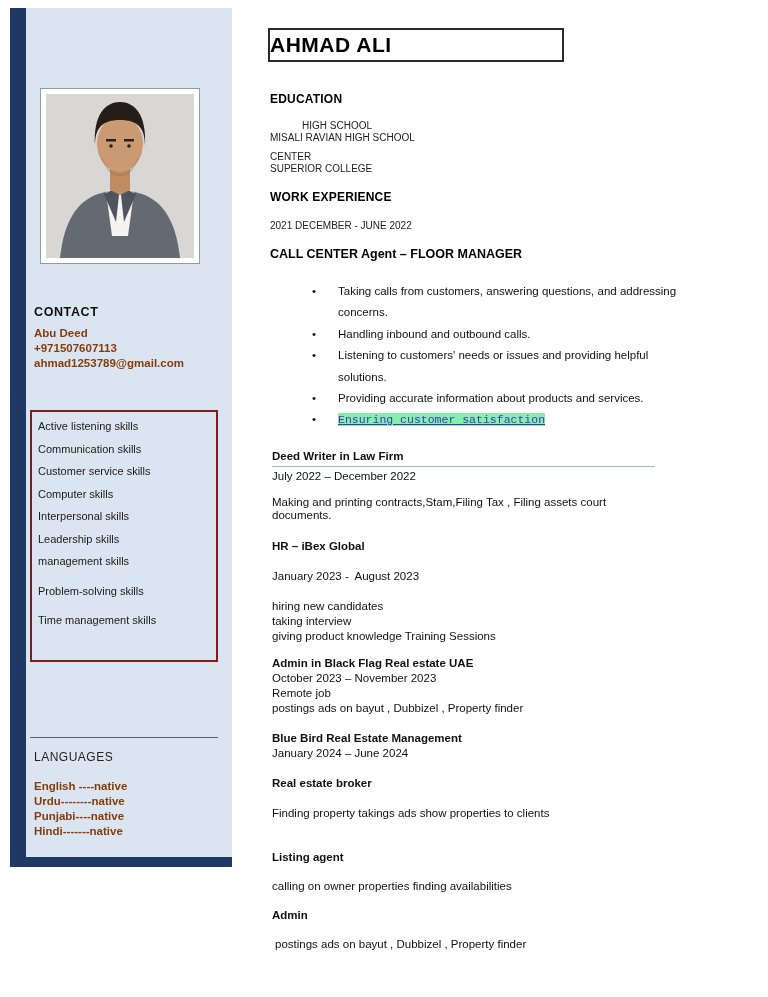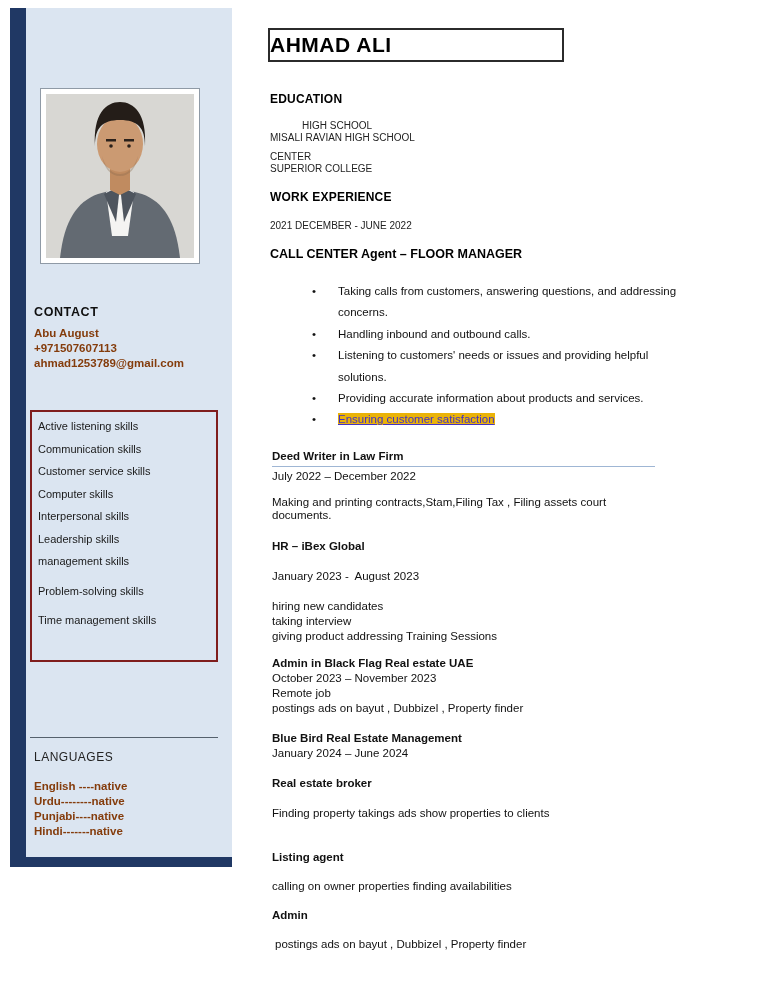--- a/index.html
+++ b/index.html
@@ -34,21 +34,21 @@
   .sec-heading { font-size:12px; font-weight:bold; color:#000; letter-spacing:0.2px; }
   .small { font-size:10px; color:#222; }
   .body-txt { font-size:11.5px; color:#111; }
   .bold-txt { font-size:11.5px; font-weight:bold; color:#111; }
   .job1-title { font-size:12.5px; font-weight:bold; color:#000; }
 
   .bullets { position:absolute; left:312px; top:281px; width:378px; list-style:none; }
   .bullets li { display:flex; font-size:11.5px; line-height:21.4px; color:#111; }
   .bullet-glyph { flex:0 0 26px; width:26px; font-size:11.5px; }
   .bullet-text { width:345px; }
-  .sat-link { color:#4333c4; text-decoration:underline; background:#eab308; }
+  .sat-link { color:#4333c4; text-decoration:underline; background:#86efac;font-family:Liberation Mono, monospace; }
 
   .deed { position:absolute; left:272px; top:450px; width:383px; }
   .deed-title { font-size:11.5px; font-weight:bold; color:#111; border-bottom:1px solid #9fb6d4; padding-bottom:4px; }
   .deed-period { font-size:11.5px; margin-top:3px; color:#111; }
 
   .para { position:absolute; left:272px; top:496px; width:375px; font-size:11.5px; line-height:13px; color:#111; }
   .lines { line-height:15px; font-size:11.5px; color:#111; }
 </style>
 </head>
 <body>
@@ -72,21 +72,21 @@
         <rect x="60" y="45" width="10" height="2.5" fill="#2a211b"></rect>
         <rect x="78" y="45" width="10" height="2.5" fill="#2a211b"></rect>
         <circle cx="65" cy="52" r="1.8" fill="#2a211b"></circle>
         <circle cx="83" cy="52" r="1.8" fill="#2a211b"></circle>
         <path d="M49,52 C47,20 60,8 74,8 C88,8 101,20 99,52 C99,34 92,26 74,26 C56,26 49,34 49,52 Z" fill="#241d18"></path>
       </svg>
     </div>
 
     <h2 class="contact-heading">CONTACT</h2>
     <div class="contact-lines">
-      <div>Abu August</div>
+      <div>Abu Deed</div>
       <div>+971507607113</div>
       <div>ahmad1253789@gmail.com</div>
     </div>
 
     <div class="skills-box">
       <div class="skill">Active listening skills</div>
       <div class="skill">Communication skills</div>
       <div class="skill">Customer service skills</div>
       <div class="skill">Computer skills</div>
       <div class="skill">Interpersonal skills</div>
@@ -149,21 +149,21 @@
       <div class="deed-title">Deed Writer in Law Firm</div>
       <div class="deed-period">July 2022 – December 2022</div>
     </div>
     <div class="para">Making and printing contracts,Stam,Filing Tax , Filing assets court documents.</div>
 
     <div class="abs bold-txt" style="left:272px; top:540px;">HR – iBex Global</div>
     <div class="abs body-txt" style="left:272px; top:570px; white-space:pre;">January 2023 -  August 2023</div>
     <div class="abs lines" style="left:272px; top:599px;">
       <div>hiring new candidates</div>
       <div>taking interview</div>
-      <div>giving product addressing Training Sessions</div>
+      <div>giving product knowledge Training Sessions</div>
     </div>
 
     <div class="abs lines" style="left:272px; top:656px;">
       <div class="bold-txt">Admin in Black Flag Real estate UAE</div>
       <div>October 2023 – November 2023</div>
       <div>Remote job</div>
       <div>postings ads on bayut , Dubbizel , Property finder</div>
     </div>
 
     <div class="abs lines" style="left:272px; top:731px;">

